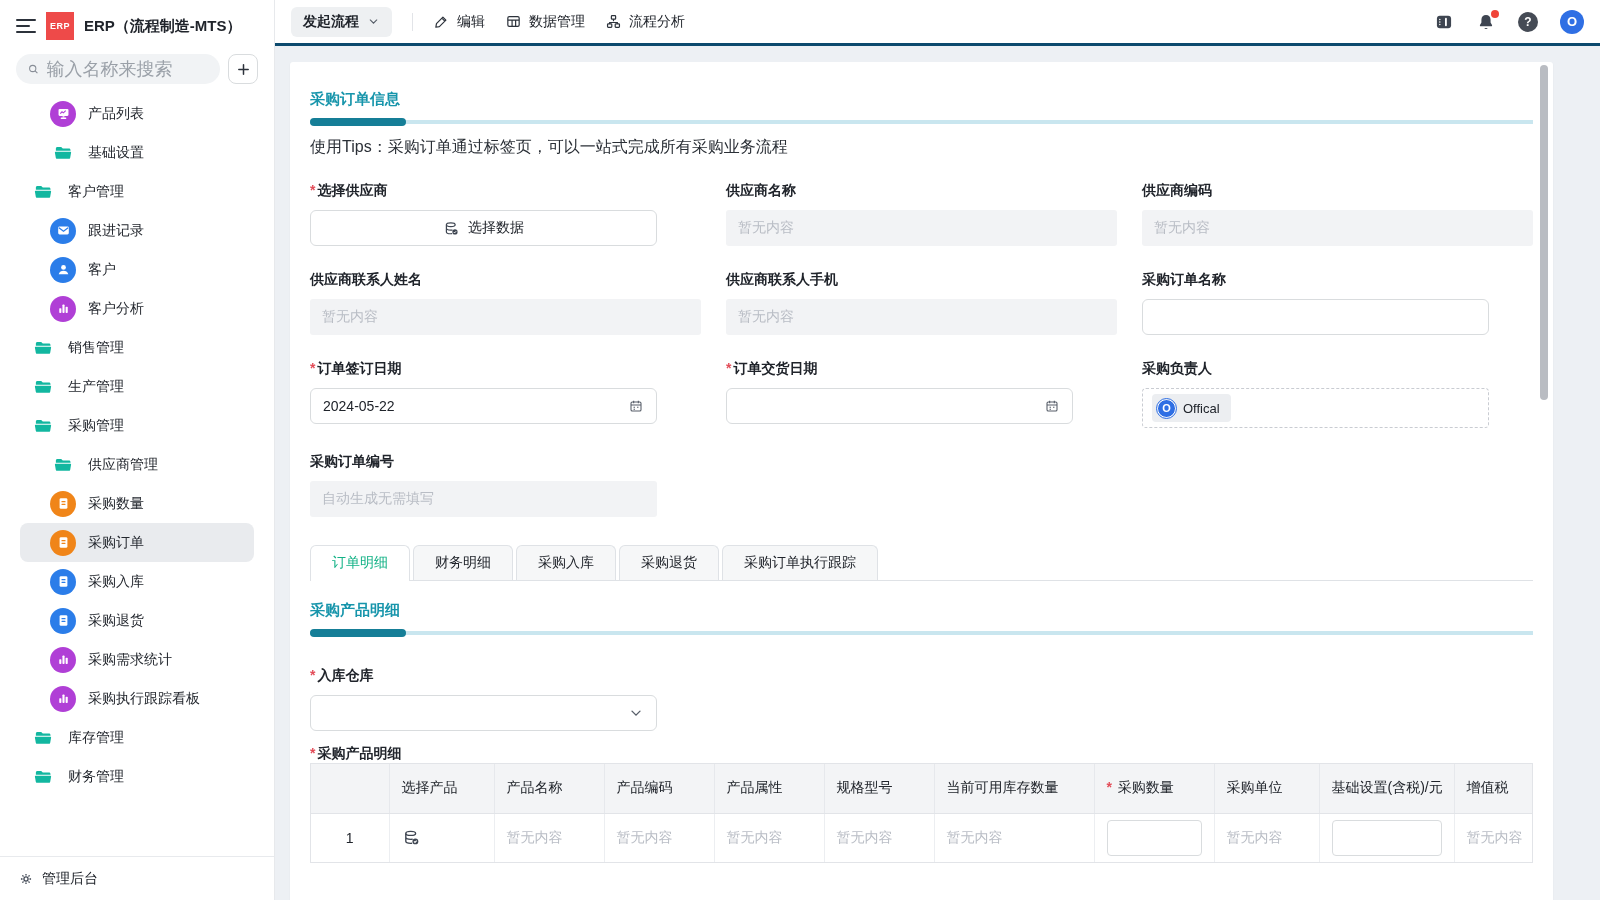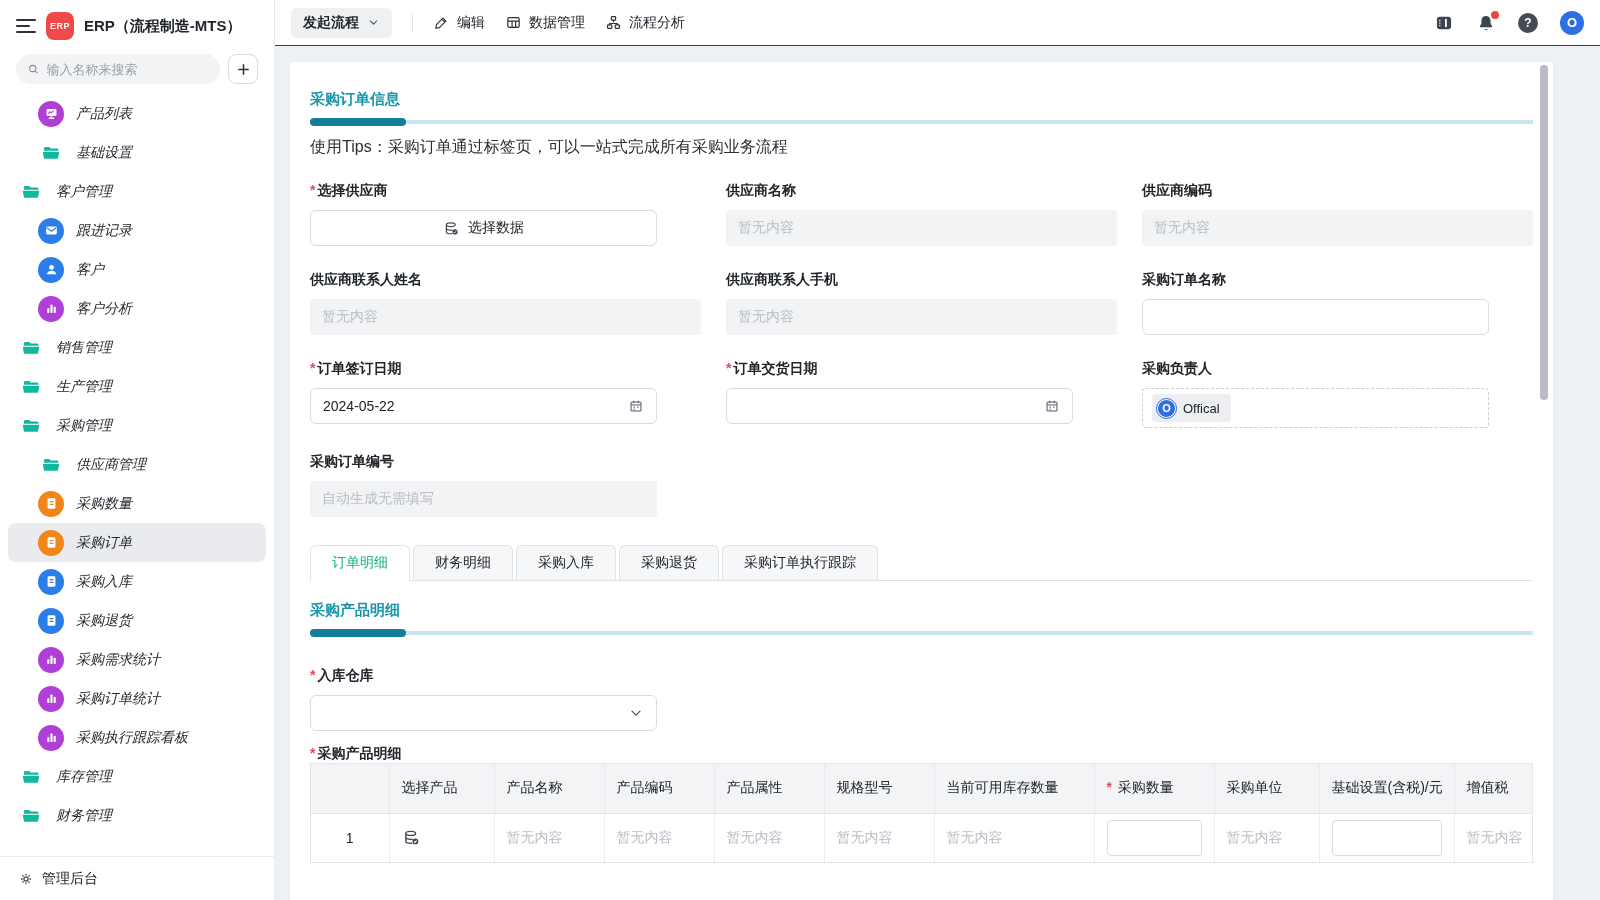--- a/index.html
+++ b/index.html
@@ -6,47 +6,47 @@
   html,body { width:1600px; height:900px; overflow:hidden; background:#edf0f4;
     font-family:"Liberation Sans","DejaVu Sans",sans-serif; color:#20242b; }
 
   
   .sidebar { position:fixed; left:0; top:0; bottom:0; width:275px; background:#fff;
     border-right:1px solid #e7e9ec; display:flex; flex-direction:column; z-index:5; }
   .sb-head { display:flex; align-items:center; gap:10px; padding:12px 16px 10px; }
   .hamb { width:20px; height:14px; display:flex; flex-direction:column; justify-content:space-between; cursor:pointer; }
   .hamb i { display:block; height:2.2px; background:#2c323b; border-radius:2px; }
   .hamb i:nth-child(2){ width:70%; }
-  .logo { width:28px; height:28px; border-radius:8px; background:#ee4a49; color:#fff;
+  .logo { width:28px; height:28px; border-radius:0; background:#ee4a49; color:#fff;
     font-size:9px; font-weight:bold; display:flex; align-items:center; justify-content:center; letter-spacing:.5px; }
   .sb-title { font-size:15px; font-weight:bold; white-space:nowrap; }
   .sb-search-row { display:flex; gap:8px; padding:4px 16px 10px; align-items:center; }
   .sb-search { flex:1; height:30px; background:#f1f3f5; border-radius:15px; display:flex;
     align-items:center; gap:7px; padding:0 11px; }
-  .sb-search input { border:none; outline:none; background:transparent; font-size:13px; color:#8b5cf6; width:100%;
+  .sb-search input { border:none; outline:none; background:transparent; font-size:18px; color:#8b5cf6; width:100%;
     font-family:inherit; }
   .sb-search input::placeholder { color:#9aa0a8; }
   .sb-add { width:30px; height:30px; border:1px solid #d9dcde; border-radius:8px; background:#fff;
     display:flex; align-items:center; justify-content:center; color:#2c323b; cursor:pointer; }
-  .sb-list { flex:1; overflow:hidden; padding:0 8px;font-style:italic; }
+  .sb-list { flex:1; overflow:hidden; padding:0 20px; }
   .si { display:flex; align-items:center; gap:12px; height:39px; border-radius:8px;
     padding:0 10px; font-size:14px; color:#23272e; cursor:pointer; white-space:nowrap; }
   .si.lvl1 { padding-left:30px; }
   .si.sel { background:#e9ebee; }
   .ci { width:26px; height:26px; border-radius:50%; display:flex; align-items:center;
     justify-content:center; flex:none; }
   .ci svg { width:17px; height:17px; }
   .fold { width:26px; display:flex; justify-content:center; flex:none; }
   .fold svg { width:20px; height:18px; }
   .sb-foot { height:44px; border-top:1px solid #e8eaed; display:flex; align-items:center;
     gap:8px; padding:0 18px; font-size:14px; cursor:pointer; }
 
   
   .topbar { position:fixed; left:275px; right:0; top:0; height:46px; background:#fff;
-    border-bottom:1px solid #0c4a6e; display:flex; align-items:center; padding:0 16px; gap:20px; z-index:4; }
+    border-bottom:3px solid #0c4a6e; display:flex; align-items:center; padding:0 16px; gap:20px; z-index:4; }
   .btn-flow { display:flex; align-items:center; gap:8px; background:#eef0f2; border-radius:6px;
     height:30px; padding:0 12px; font-weight:bold; font-size:14px; cursor:pointer; }
   .tb-sep { width:1px; height:18px; background:#e2e4e8; }
   .tb-item { display:flex; align-items:flex-start; gap:7px; font-size:14px; cursor:pointer; }
   .tb-item svg { width:17px; height:17px; }
   .tb-right { margin-left:auto; display:flex; align-items:center; gap:22px; }
   .tb-ic { position:relative; cursor:pointer; display:flex; }
   .tb-ic svg { width:20px; height:20px; }
   .red-dot { position:absolute; top:-2px; right:-3px; width:8px; height:8px; border-radius:50%; background:#f04438; }
   .help-c { width:20px; height:20px; border-radius:50%; background:#454b55; color:#fff; font-size:12px;
@@ -341,28 +341,20 @@
         </span>
       <span>采购退货</span>
     </div>
     <div class="si lvl1">
       <span class="ci" style="background:#b03fd6;color:#b03fd6">
           <svg>
             <use href="#i-chart"></use>
           </svg>
         </span>
       <span>采购需求统计</span>
-    </div>
-    <div class="si lvl1">
-      <span class="ci" style="background:#b03fd6;color:#b03fd6">
-          <svg>
-            <use href="#i-chart"></use>
-          </svg>
-        </span>
-      <span>采购订单统计</span>
     </div>
     <div class="si lvl1">
       <span class="ci" style="background:#b03fd6;color:#b03fd6">
           <svg>
             <use href="#i-chart"></use>
           </svg>
         </span>
       <span>采购执行跟踪看板</span>
     </div>
     <div class="si">

